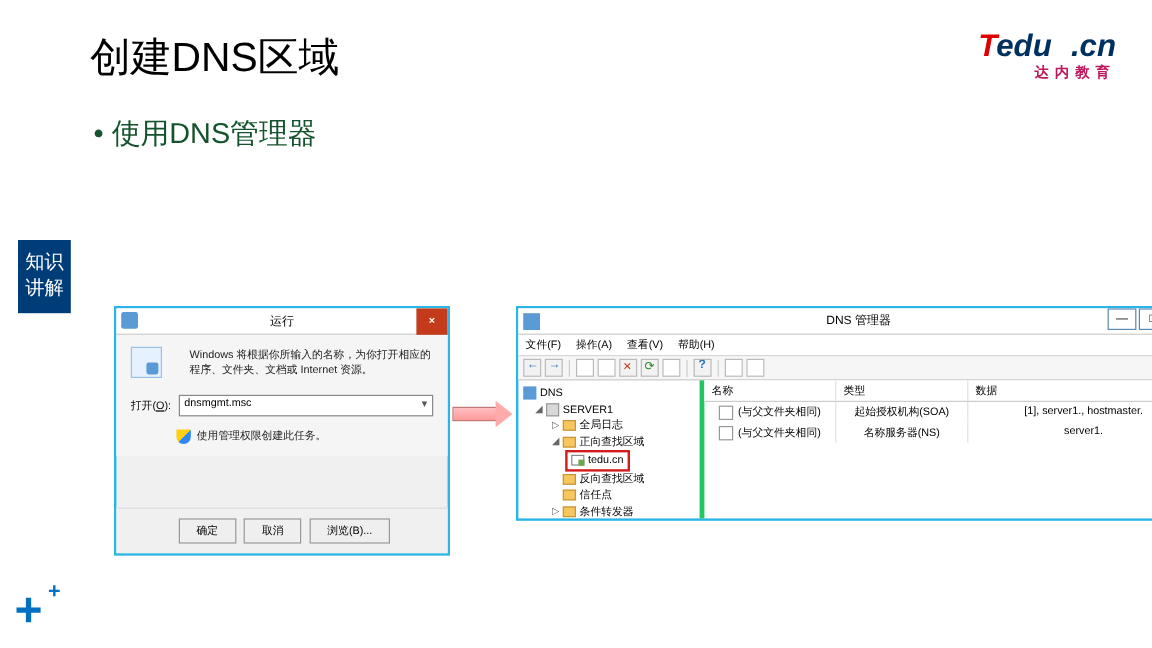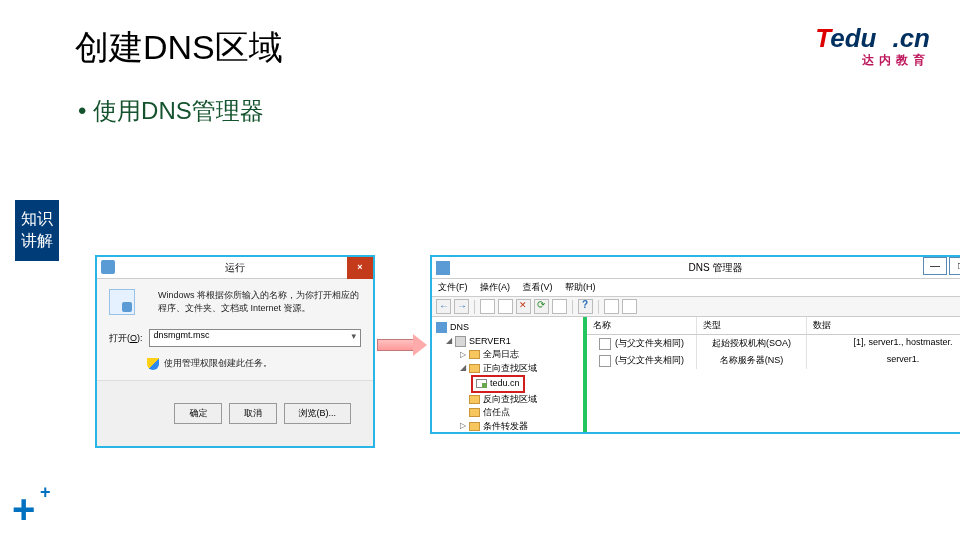--- a/index.html
+++ b/index.html
@@ -35,21 +35,21 @@
   .run-desc-icon { width: 26px; height: 26px; background: #e5f1fe; border: 1px solid #99c2e6; flex-shrink: 0; position: relative; }
   .run-desc-icon::after { content: ""; position: absolute; right: 2px; bottom: 2px; width: 10px; height: 10px; background: #5b9bd5; border-radius: 2px; }
   .run-desc-text { font-size: 9px; line-height: 1.4; color: #222; }
   .run-open { display: flex; align-items: center; gap: 6px; margin-bottom: 10px; }
   .run-open-label { font-size: 9px; }
   .run-open-label .u { text-decoration: underline; }
   .run-input { flex: 1; border: 1px solid #888; height: 18px; font-size: 9px; padding: 0 4px; background: #fff; position: relative; }
   .run-input::after { content: "▾"; position: absolute; right: 4px; top: 1px; font-size: 9px; color: #555; }
   .run-note { display: flex; gap: 5px; align-items: center; font-size: 9px; color: #222; margin-left: 38px; }
   .shield-icon { width: 12px; height: 12px; background: linear-gradient(135deg, #ffd015 50%, #2d89ef 50%); border-radius: 0 0 6px 6px; }
-  .run-buttons { background: #f0f0f0; padding: 22px; text-align: right; border-top: 1px solid #ddd; }
+  .run-buttons { background: #f0f0f0; padding: 8px; text-align: center; border-top: 1px solid #ddd; margin-top: 43px; }
   .run-btn { display: inline-block; border: 1px solid #999; background: #efefef; font-size: 9px; padding: 3px 14px; margin-left: 4px; }
 
   
   .arrow { position: absolute; left: 377px; top: 336px; width: 50px; height: 18px; }
   .arrow-body { width: 38px; height: 12px; background: linear-gradient(#ffc0c0, #ff9a9a); border: 1px solid #c17878; position: absolute; top: 3px; }
   .arrow-head { position: absolute; left: 36px; top: -2px; width: 0; height: 0; border-left: 14px solid #ffabab; border-top: 11px solid transparent; border-bottom: 11px solid transparent; }
 
   
   .dns-window { position: absolute; left: 430px; top: 255px; width: 571px; border: 2px solid #29b6e6; background: #fff; font-size: 9px; }
   .dns-title { height: 22px; background: #fff; position: relative; border-bottom: 1px solid #ccc; text-align: center; line-height: 22px; font-size: 10px; }

